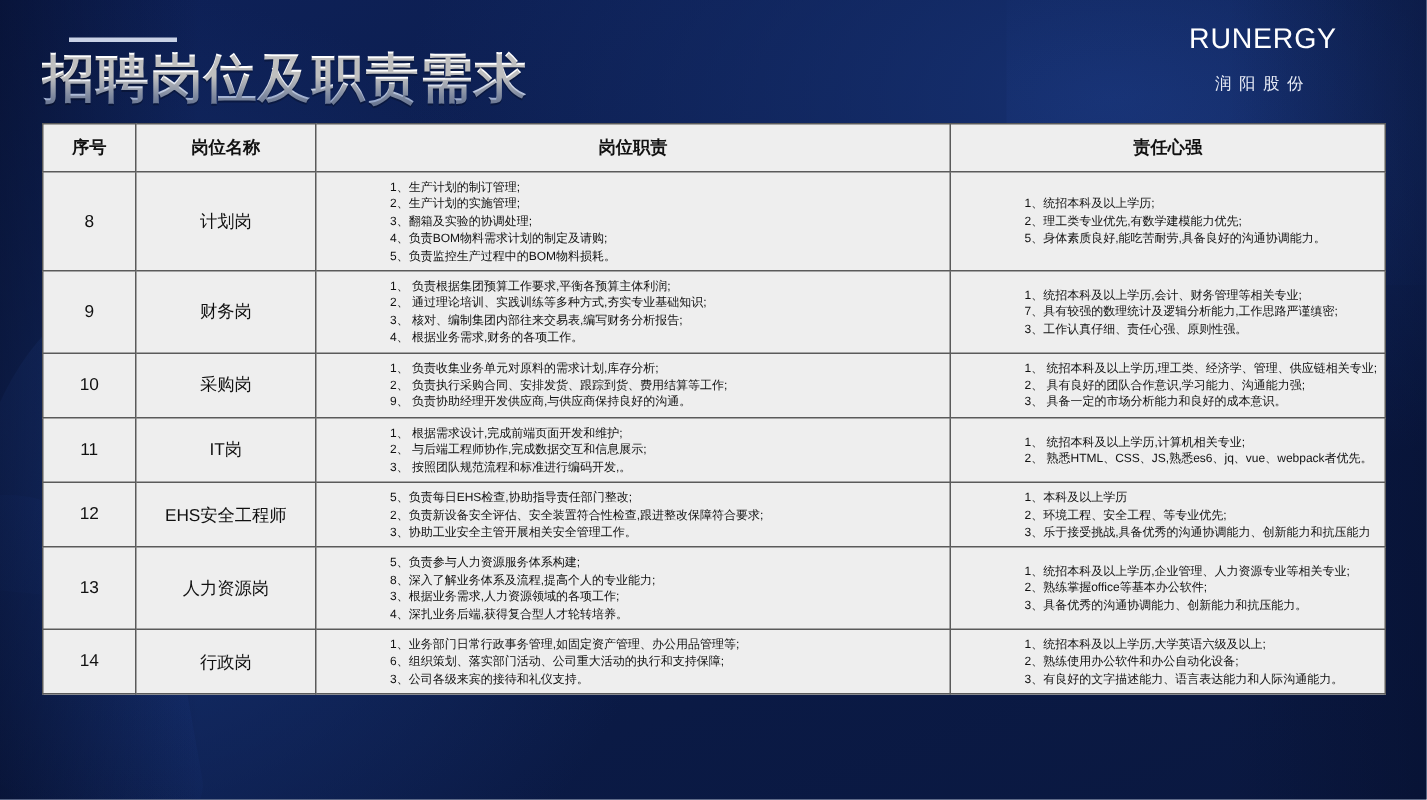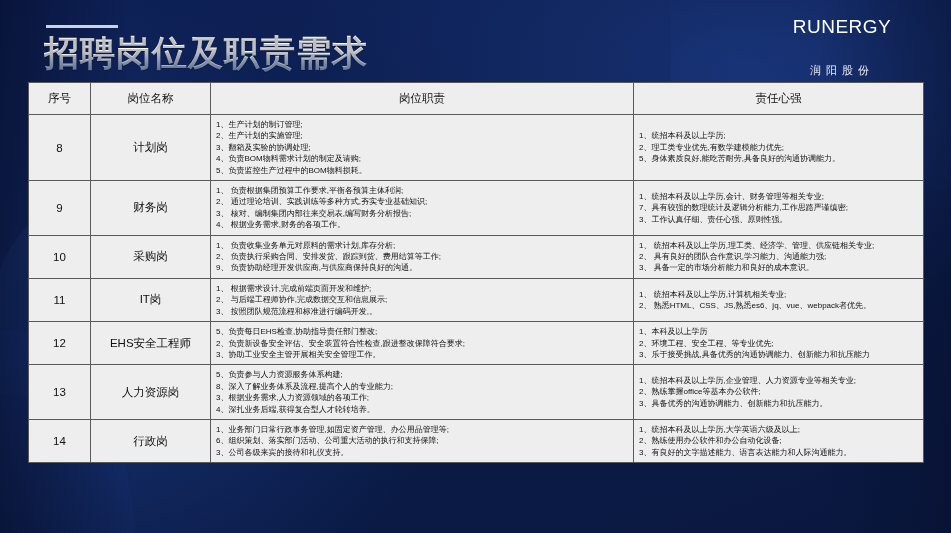--- a/index.html
+++ b/index.html
@@ -63,48 +63,49 @@
     width: 951px; height: 84px;
   }
   #title-rule {
     position: absolute;
     left: 46px; top: 25px;
     width: 72px; height: 3px;
     background: #c9d2e6;
   }
   #page-title {
     position: absolute;
-    left: 44px; top: 30px;
+    left: 28px; top: 30px;
     font-size: 35px;
     font-weight: 700;
     letter-spacing: 1px;
     line-height: 46px;
     color: #ffffff;
     background: linear-gradient(180deg, #ffffff 0%, #ffffff 46%, #a8b6d4 74%, #6f83ad 100%);
     -webkit-background-clip: text;
     background-clip: text;
     -webkit-text-fill-color: transparent;
     text-shadow: 0 1px 0 rgba(0,0,0,.25);
+    font-family: Liberation Serif, serif;
   }
 
   #logo-block {
     position: absolute;
     right: 14px; top: 12px;
     text-align: center;
     width: 190px;
   }
   #logo-wordmark {
     font-size: 19px;
     font-weight: 400;
     letter-spacing: .5px;
     color: #ffffff;
     line-height: 30px;
   }
   #logo-sub {
-    margin-top: 21px;
+    margin-top: 7px;
     font-size: 11px;
     letter-spacing: 5px;
     color: #e8ecf6;
     line-height: 14px;
   }
 
   
   #jobs-table {
     position: absolute;
     left: 28px; top: 82px;
@@ -117,21 +118,21 @@
   }
   #jobs-table th,
   #jobs-table td {
     border: 1px solid #5a5a5a;
     background: #eeeeee;
     vertical-align: middle;
   }
   #jobs-table thead th {
     height: 32px;
     font-size: 11.5px;
-    font-weight: 400;
+    font-weight: 700;
     color: #111;
     text-align: center;
   }
   .col-no    { width: 62px; }
   .col-name  { width: 120px; }
   .col-duty  { width: 423px; }
   .col-req   { width: 290px; }
 
   td.cell-no,
   td.cell-name {
@@ -143,20 +144,21 @@
   td.cell-req {
     padding: 4px 3px 4px 5px;
     font-size: 8px;
     line-height: 11.4px;
     color: #111;
     text-align: left;
   }
   td.cell-duty ol,
   td.cell-req ol {
     list-style: none;
+    margin-left: 44px;
   }
   td.cell-duty li,
   td.cell-req li {
     white-space: nowrap;
   }
 </style>
 </head>
 <body>
 
 <div id="slide">

